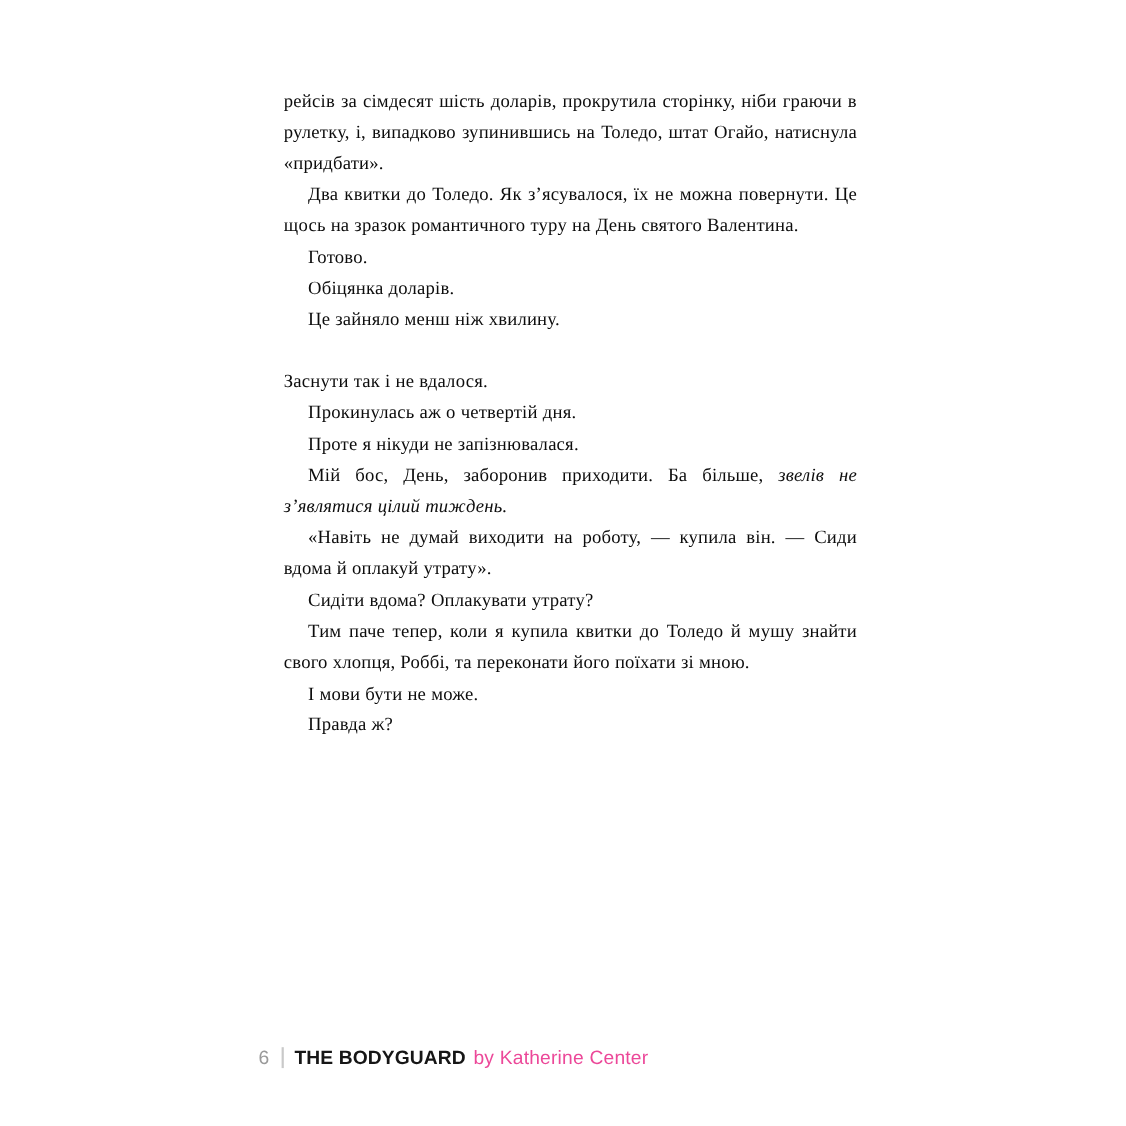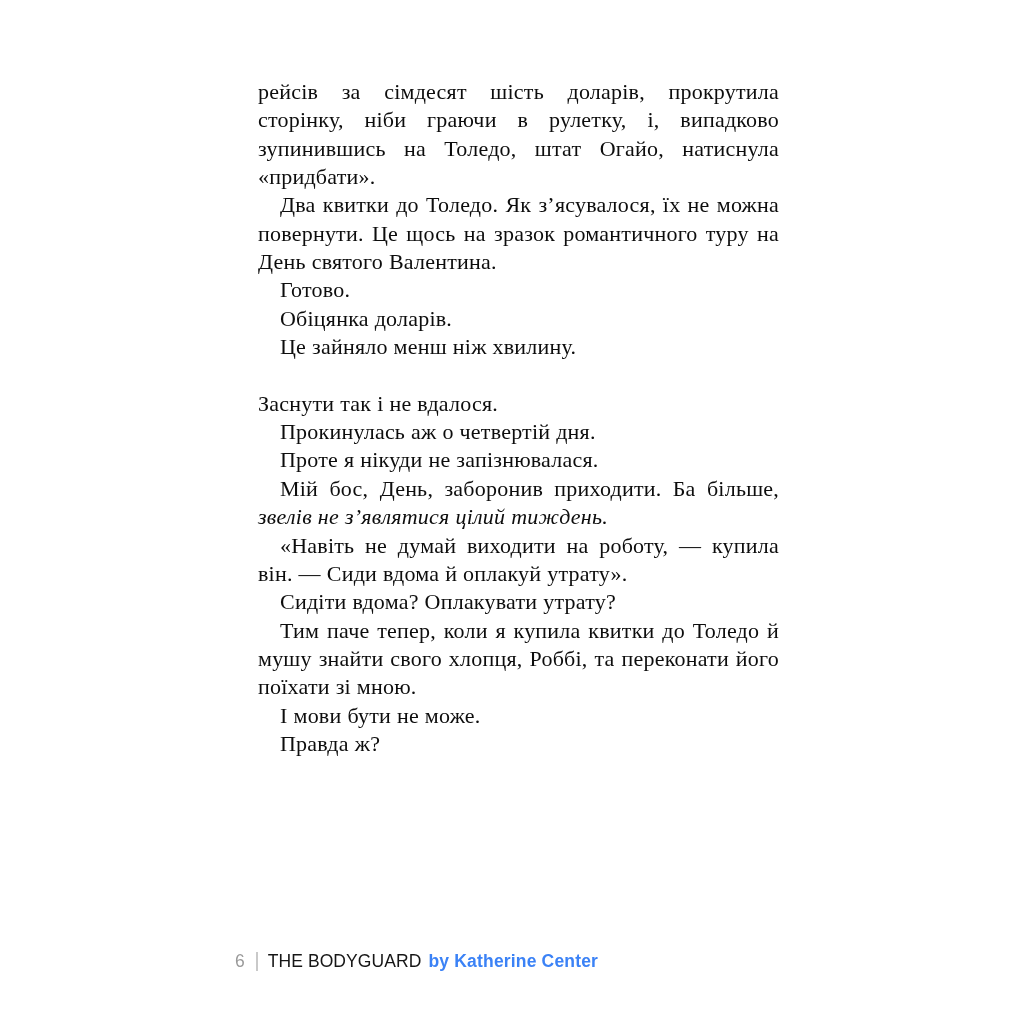--- a/index.html
+++ b/index.html
@@ -27,21 +27,21 @@
   
   .text-column {
     position: absolute;
     left: 258px;
     top: 78px;
     width: 521px;
   }
 
   .para {
     margin: 0;
-    font-size: 22px;
+    font-size: 17px;
     line-height: 28.35px;
     text-align: justify;
     text-justify: inter-word;
     text-indent: 22px;
     hyphens: manual;
     -webkit-hyphens: manual;
     letter-spacing: 0.01em;
     word-spacing: 0.01em;
     color: #0d0d0d;
   }
@@ -86,27 +86,27 @@
   .footer .sep {
     display: inline-block;
     width: 1.6px;
     height: 19px;
     background: #c9c9c9;
     margin: 0 10px 0 11px;
   }
 
   .footer .book-title {
     color: #161616;
-    font-weight: 400;
+    font-weight: 700;
     letter-spacing: 0.005em;
   }
 
   .footer .byline {
-    color: #3b82f6;
-    font-weight: 700;
+    color: #ec4899;
+    font-weight: 400;
     margin-left: 7px;
     letter-spacing: 0.01em;
   }
 </style>
 </head>
 <body>
 
 <div class="page">
 
   <div class="text-column">

